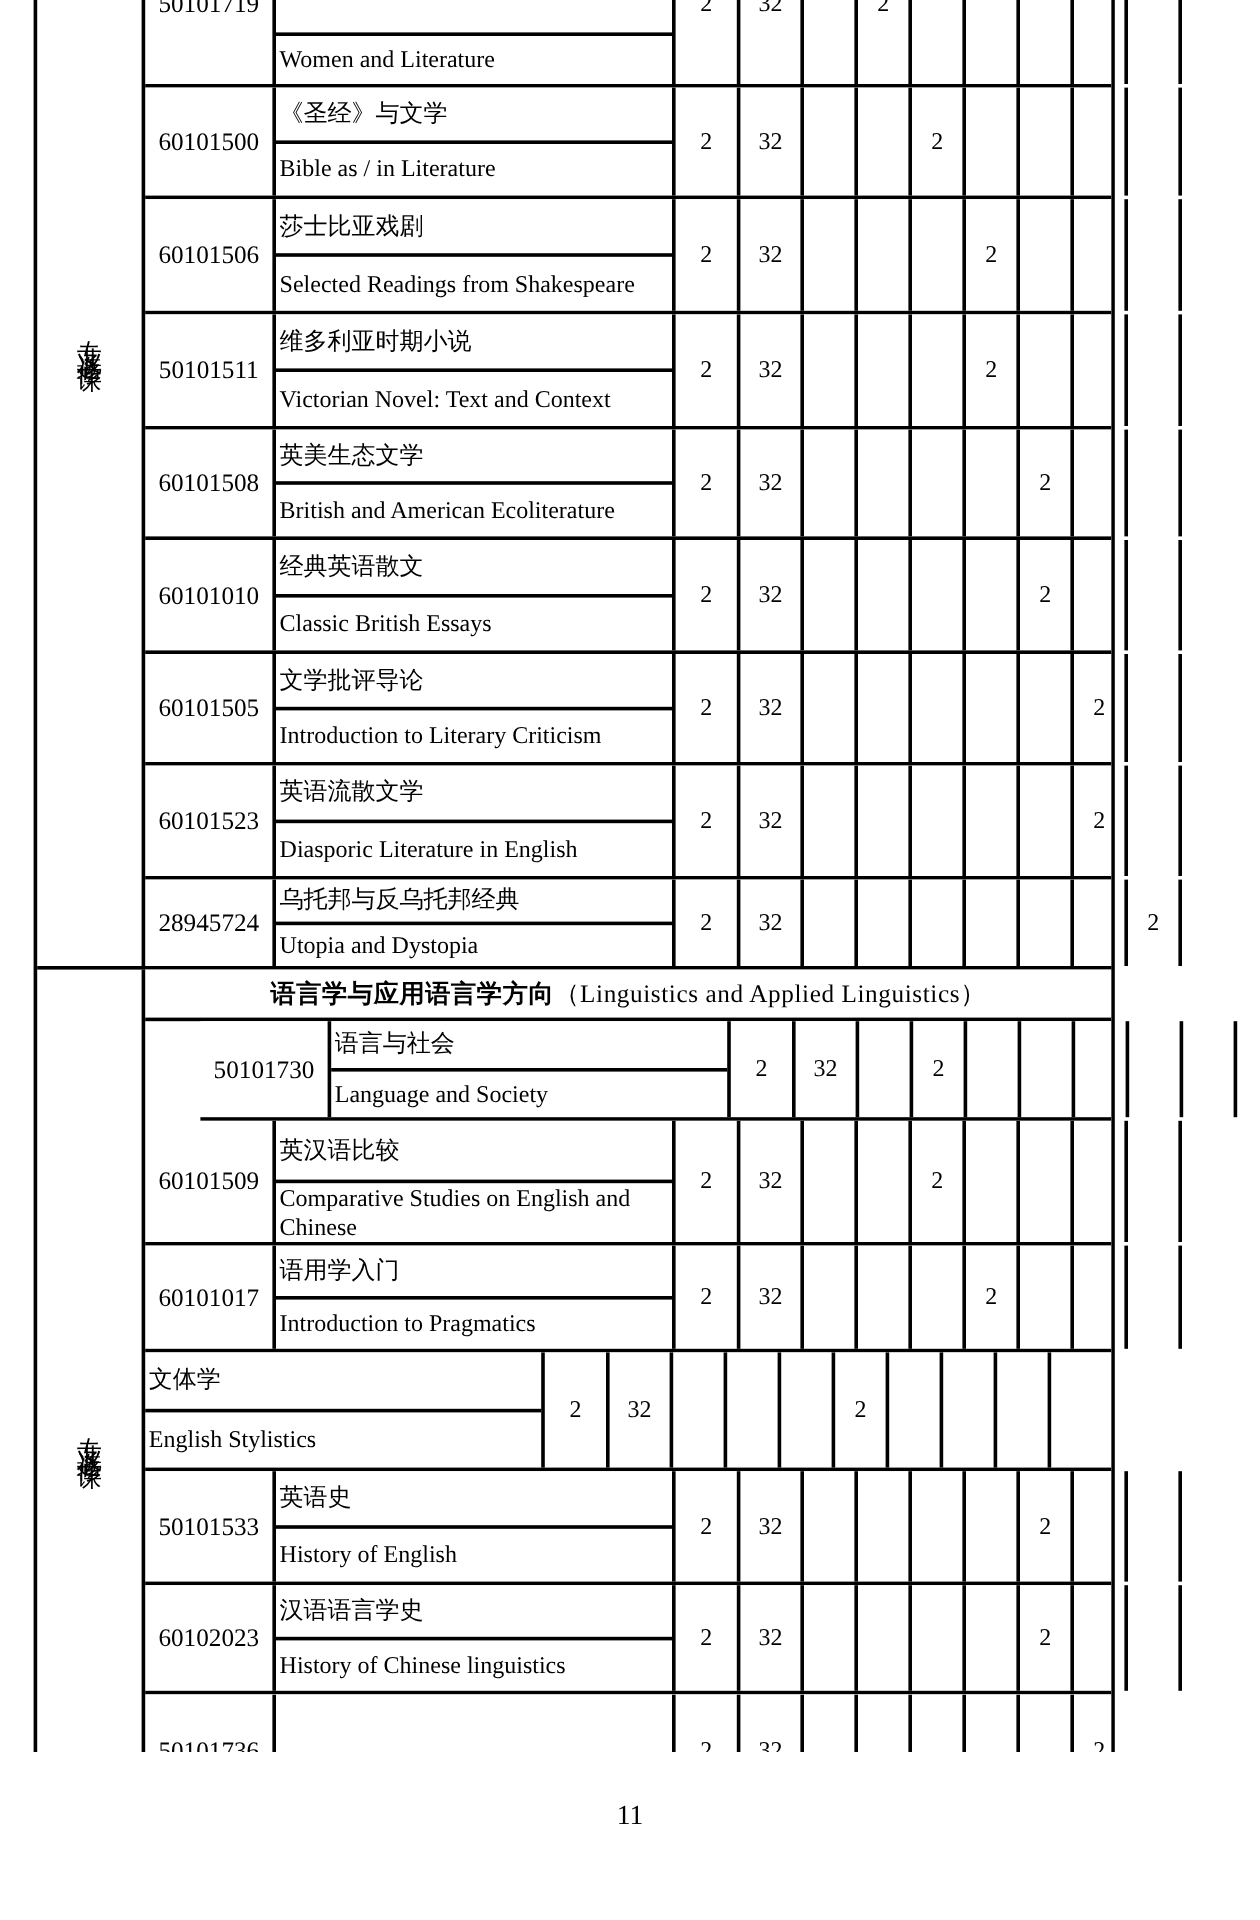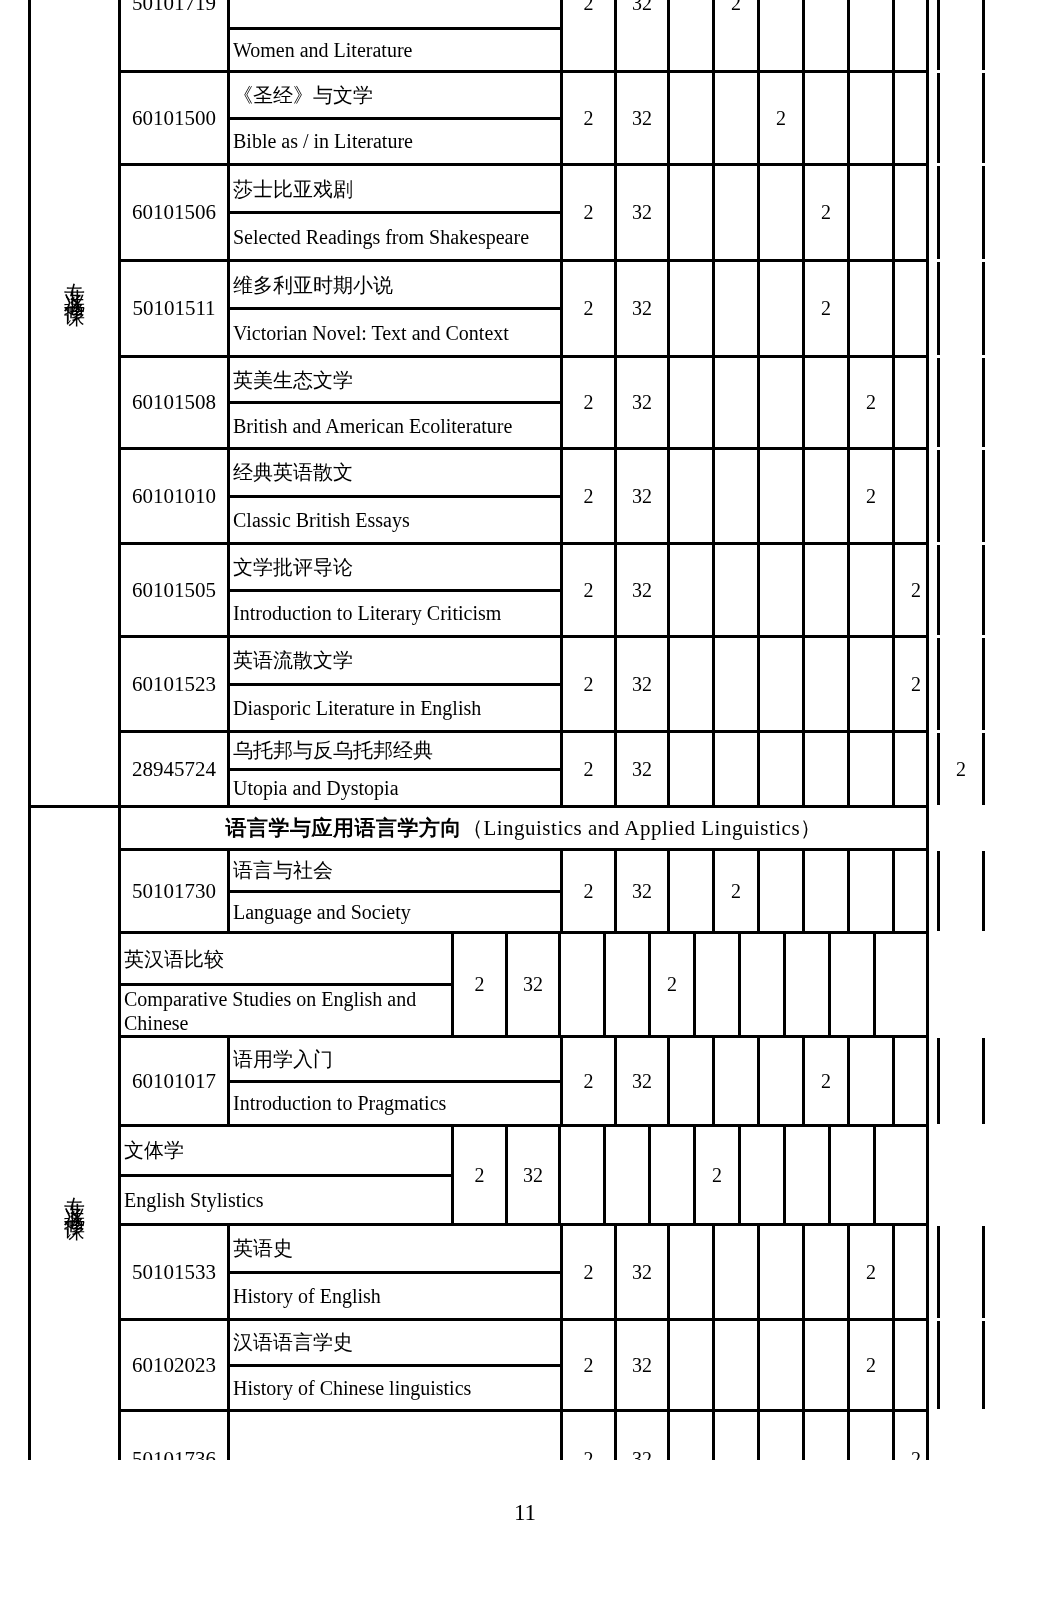--- a/index.html
+++ b/index.html
@@ -284,21 +284,21 @@
   </div>
       <div class="section">
     <div class="cat-cell">
       <div class="cat-text" style="top: 372px;">专业选修课</div>
     </div>
     <div class="sec-body">
           <div class="row header-row" style="height: 43px; align-items: center;">
     <span class="hdr-cn">语言学与应用语言学方向</span>
             <span class="hdr-en">（Linguistics and Applied Linguistics）</span>
   </div>
-          <div class="row course-row" style="height: 83px;">
+          <div class="row course-row" style="height: 83px; margin-left: 46px;">
     <div class="cell code-cell">
               <span class="num-span">50101730</span>
             </div>
     <div class="cell name-cell">
       <div class="name-cn">语言与社会</div>
       <div class="name-en">Language and Society</div>
     </div>
     <div class="cell credits-cell">
               <span class="num-span">2</span>
             </div>
@@ -310,20 +310,23 @@
               <span class="num-span">2</span>
             </div>
             <div class="cell sem-cell"></div>
             <div class="cell sem-cell"></div>
             <div class="cell sem-cell"></div>
             <div class="cell sem-cell"></div>
             <div class="cell sem-cell"></div>
             <div class="cell sem-cell last"></div>
           </div>
           <div class="row course-row" style="height: 104px;">
+    <div class="cell code-cell">
+              <span class="num-span">60101509</span>
+            </div>
     <div class="cell name-cell">
       <div class="name-cn">英汉语比较</div>
       <div class="name-en">Comparative Studies on English and Chinese</div>
     </div>
     <div class="cell credits-cell">
               <span class="num-span">2</span>
             </div>
     <div class="cell hours-cell">
               <span class="num-span">32</span>
             </div>

